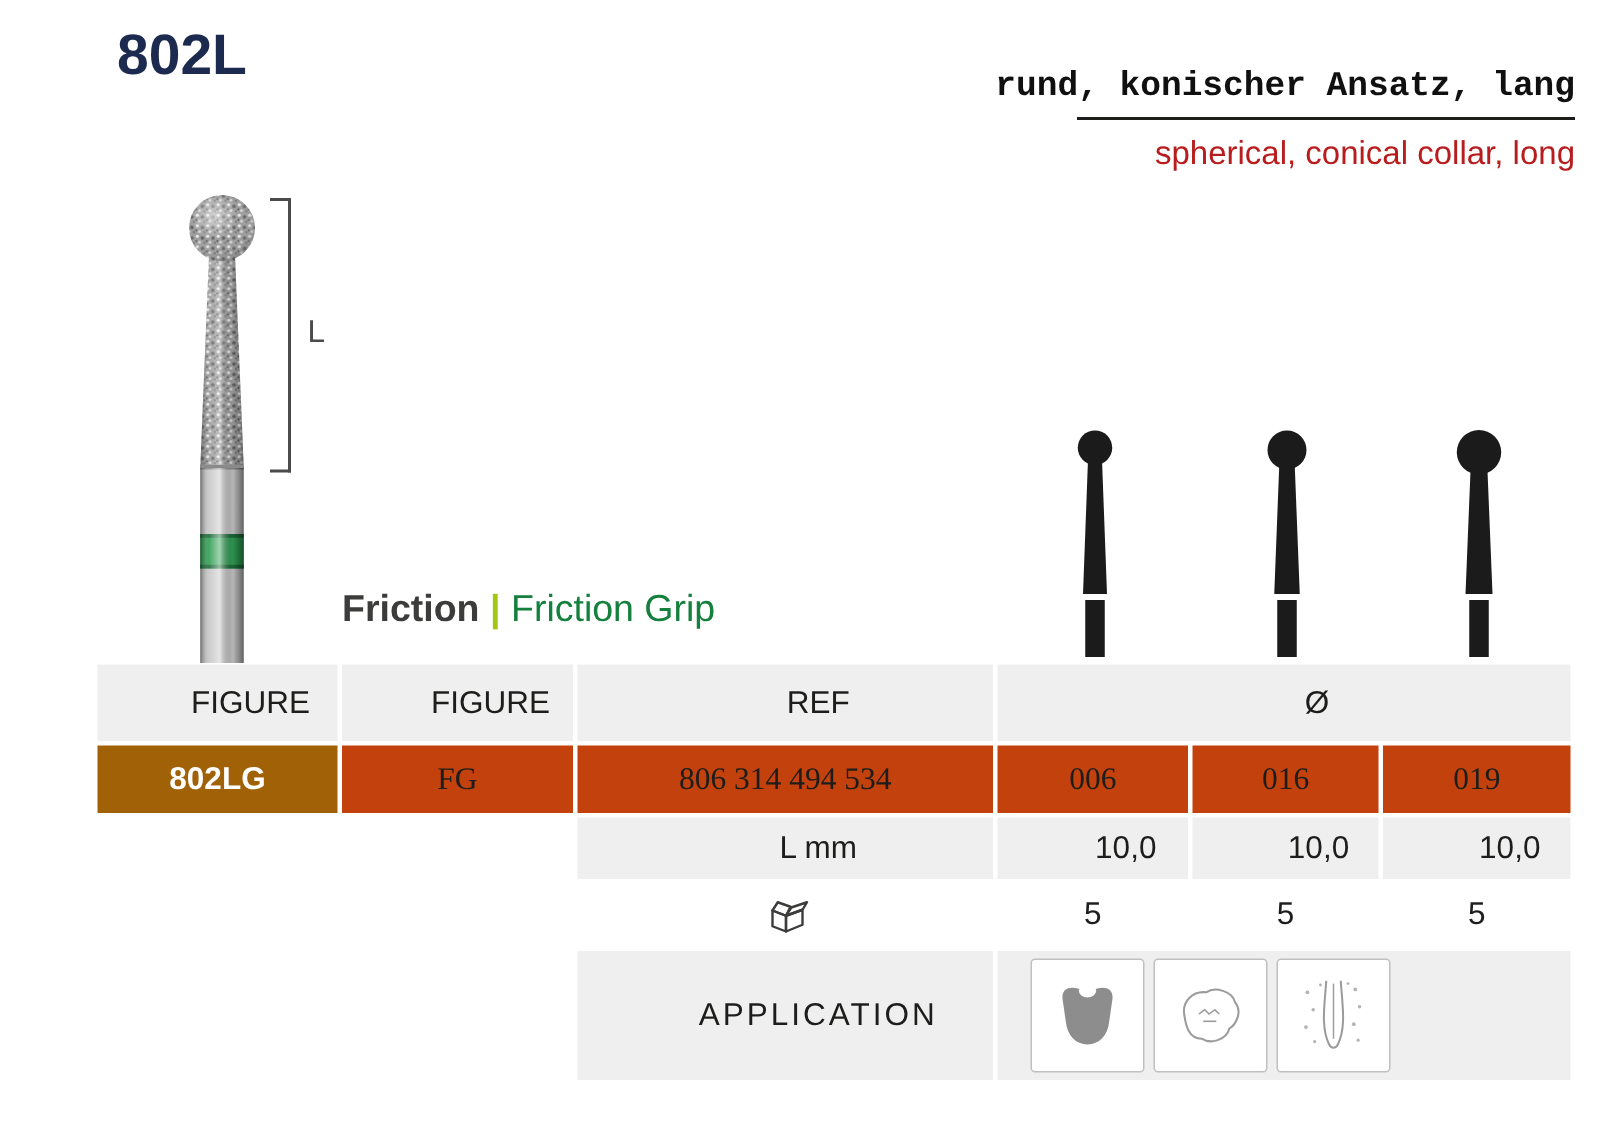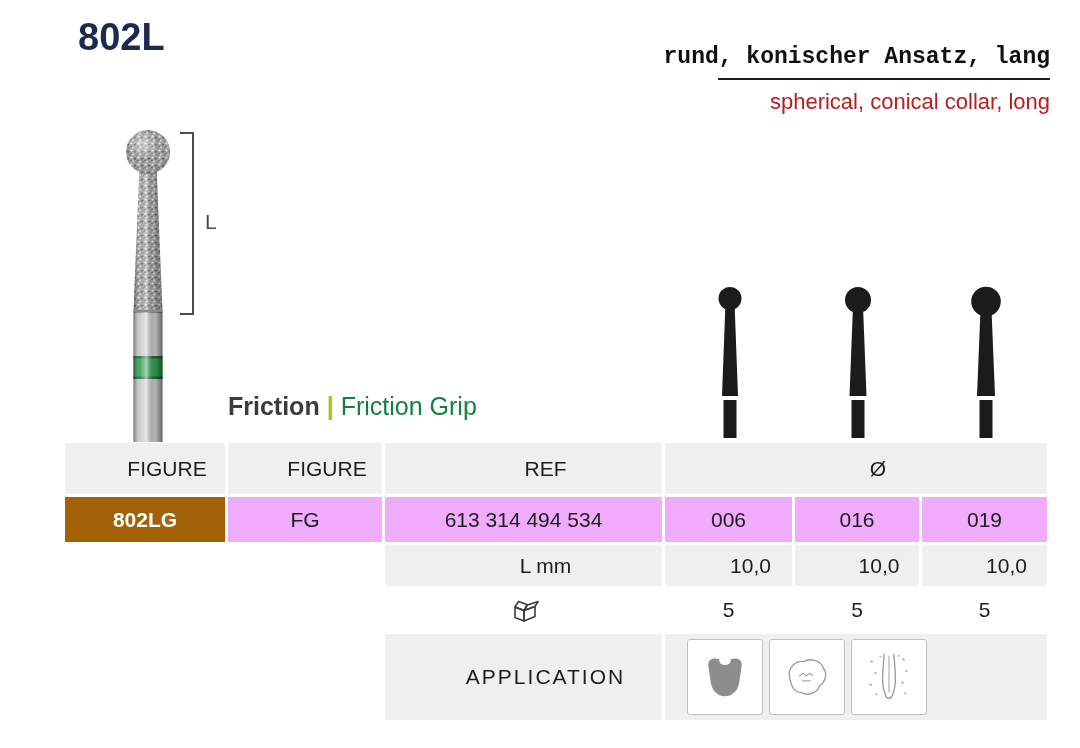--- a/index.html
+++ b/index.html
@@ -30,21 +30,21 @@
   
   .sil{position:absolute;top:286px;width:50px;height:152px;}
   .sil-1{left:705px;} .sil-2{left:833px;} .sil-3{left:961px;}
 
   
   .tbl{position:absolute;left:65px;top:443px;display:grid;
     grid-template-columns:160px 154px 277px 127px 124px 125px;
     grid-template-rows:51px 45px 41px 42px 86px;gap:3px;}
   .cell{display:flex;align-items:center;justify-content:center;font-size:21px;color:#1d1d1b;}
   .gray{background:#efefef;padding-left:44px;}
-  .pgreen{background:#f0abfc;}
+  .pgreen{background:#c2410c;font-family:Liberation Serif, serif;}
   .green{background:#a16207;color:#ffffff;font-weight:700;}
   .appcell{letter-spacing:2px;}
   .app-icons{display:flex;align-items:center;justify-content:flex-start;
     padding-left:22px;gap:6px;background:#efefef;}
   .app-icon{width:76px;height:76px;background:#ffffff;border:1px solid #c0c0c0;
     border-radius:3px;display:flex;align-items:center;justify-content:center;box-sizing:border-box;}
 </style>
 </head>
 <body>
 
@@ -123,21 +123,21 @@
 
   <div class="tbl">
 
     <div class="cell gray" style="grid-area:1/1/2/2">FIGURE</div>
     <div class="cell gray" style="grid-area:1/2/2/3">FIGURE</div>
     <div class="cell gray" style="grid-area:1/3/2/4">REF</div>
     <div class="cell gray" style="grid-area:1/4/2/7">Ø</div>
 
     <div class="cell green" style="grid-area:2/1/3/2">802LG</div>
     <div class="cell pgreen" style="grid-area:2/2/3/3">FG</div>
-    <div class="cell pgreen" style="grid-area:2/3/3/4">613 314 494 534</div>
+    <div class="cell pgreen" style="grid-area:2/3/3/4">806 314 494 534</div>
     <div class="cell pgreen" style="grid-area:2/4/3/5">006</div>
     <div class="cell pgreen" style="grid-area:2/5/3/6">016</div>
     <div class="cell pgreen" style="grid-area:2/6/3/7">019</div>
 
     <div class="cell gray" style="grid-area:3/3/4/4">L mm</div>
     <div class="cell gray" style="grid-area:3/4/4/5">10,0</div>
     <div class="cell gray" style="grid-area:3/5/4/6">10,0</div>
     <div class="cell gray" style="grid-area:3/6/4/7">10,0</div>
 
     <div class="cell" style="grid-area:4/3/5/4">

